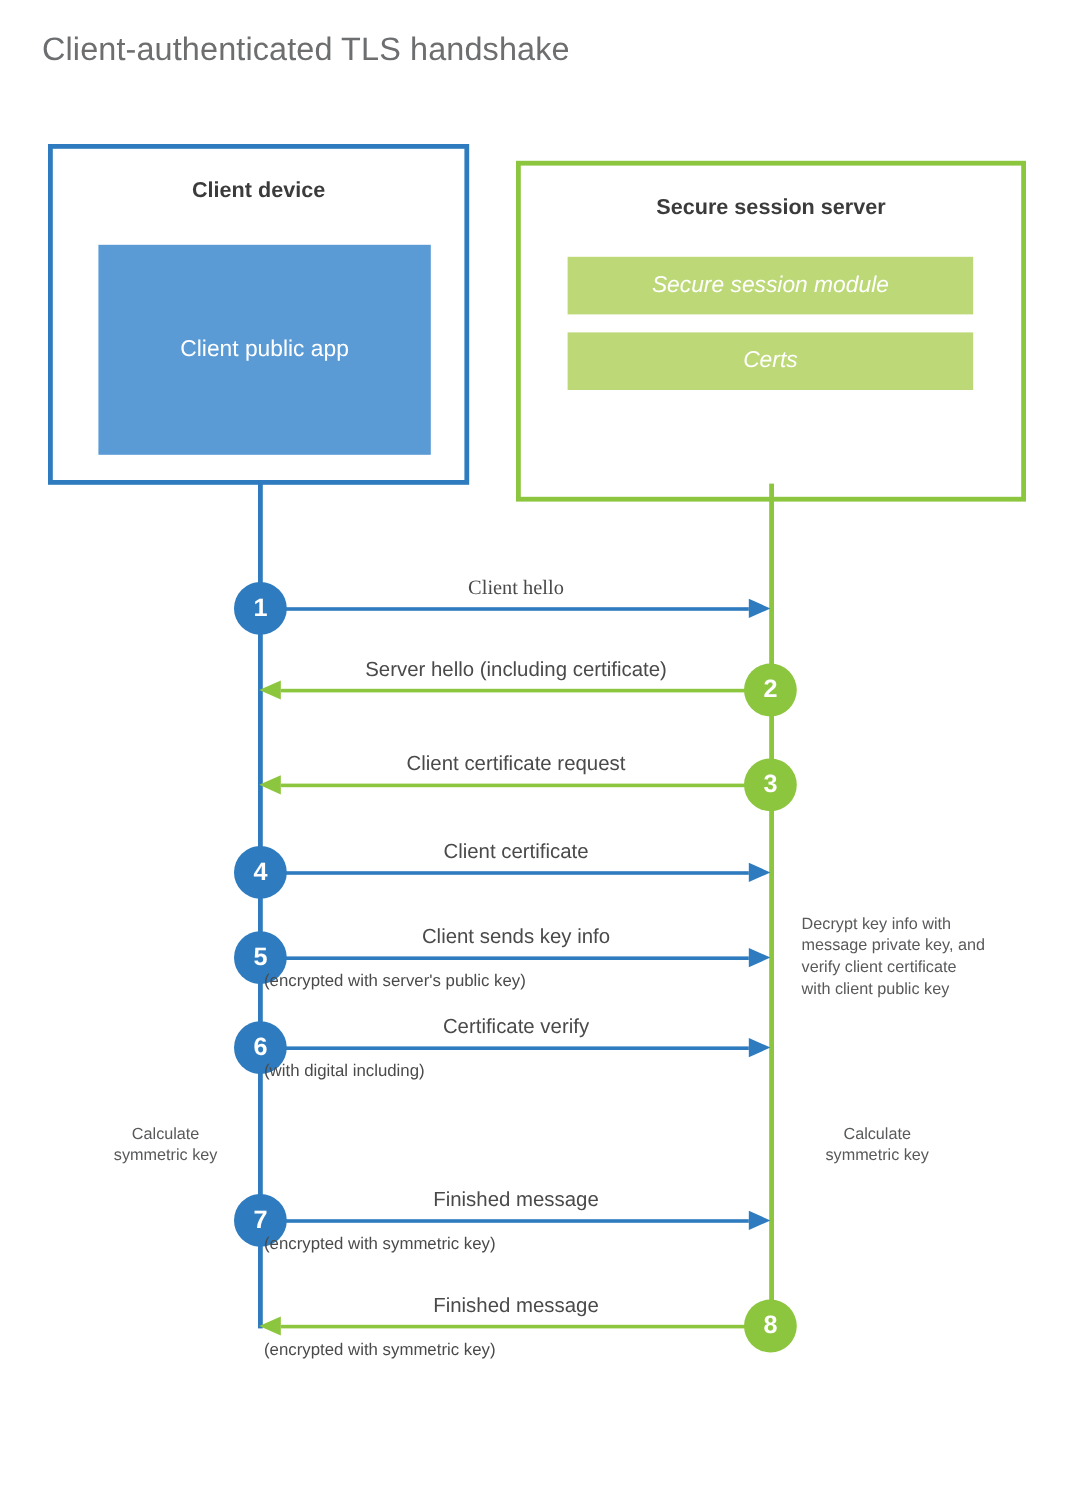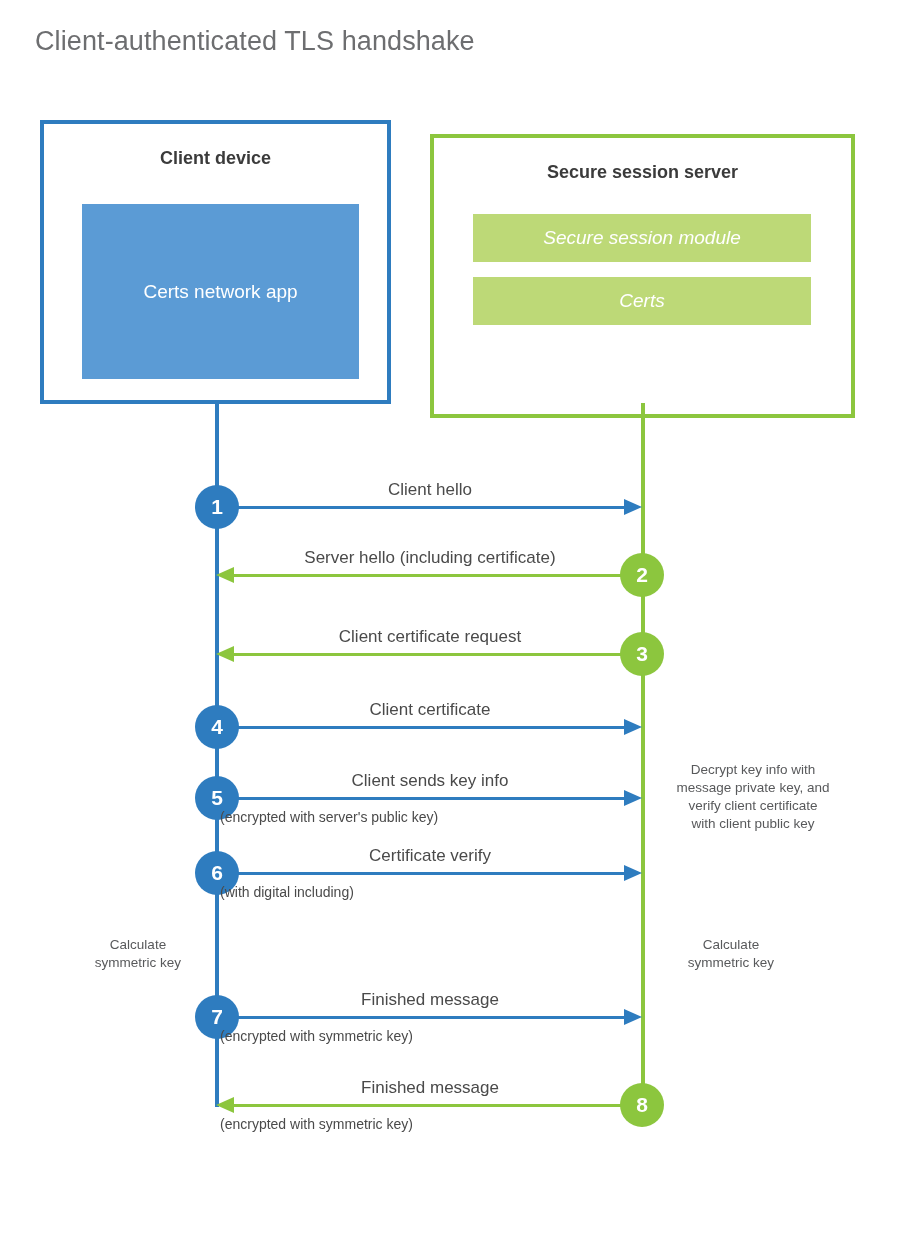--- a/index.html
+++ b/index.html
@@ -183,21 +183,21 @@
   .side-note {
     position: absolute;
     font-size: 13.5px;
     line-height: 18px;
     color: #58595b;
   }
   #note-server-decrypt {
     left: 668px;
     top: 761px;
     width: 170px;
-    text-align: center;
+    text-align: left;
   }
   #note-client-calc {
     left: 88px;
     top: 936px;
     width: 100px;
     text-align: center;
   }
   #note-server-calc {
     left: 676px;
     top: 936px;
@@ -208,21 +208,21 @@
 </style>
 </head>
 <body>
 
 <div id="canvas">
 
   <div id="page-title">Client-authenticated TLS handshake</div>
 
   <div id="client-box" class="party-box">
     <div class="party-title">Client device</div>
-    <div id="client-app">Certs network app</div>
+    <div id="client-app">Client public app</div>
   </div>
 
   <div id="server-box" class="party-box">
     <div class="party-title">Secure session server</div>
     <div id="server-bar-0" class="server-bar">Secure session module</div>
     <div id="server-bar-1" class="server-bar">Certs</div>
   </div>
 
   <div id="client-lifeline" class="lifeline"></div>
   <div id="server-lifeline" class="lifeline"></div>
@@ -242,21 +242,21 @@
   <div id="note-server-calc" class="side-note">
     <span>Calculate</span>
     <span>symmetric key</span>
   </div>
 
   <div id="steps-layer">
       <div class="arrow-group arrow-right arrow-blue">
         <div class="arrow-line" style="top: 506px;"></div>
         <div class="arrow-head" style="top: 499px;"></div>
         <div class="step-circle blue" style="top: 485px;">1</div>
-        <div class="msg-label" style="top: 480px;">Client hello</div>
+        <div class="msg-label" style="top: 480px; font-family: Liberation Serif, serif;">Client hello</div>
       </div>
       <div class="arrow-group arrow-left arrow-green">
         <div class="arrow-line" style="top: 574px;"></div>
         <div class="arrow-head" style="top: 567px;"></div>
         <div class="step-circle green" style="top: 553px;">2</div>
         <div class="msg-label" style="top: 548px;">Server hello (including certificate)</div>
       </div>
       <div class="arrow-group arrow-left arrow-green">
         <div class="arrow-line" style="top: 653px;"></div>
         <div class="arrow-head" style="top: 646px;"></div>

